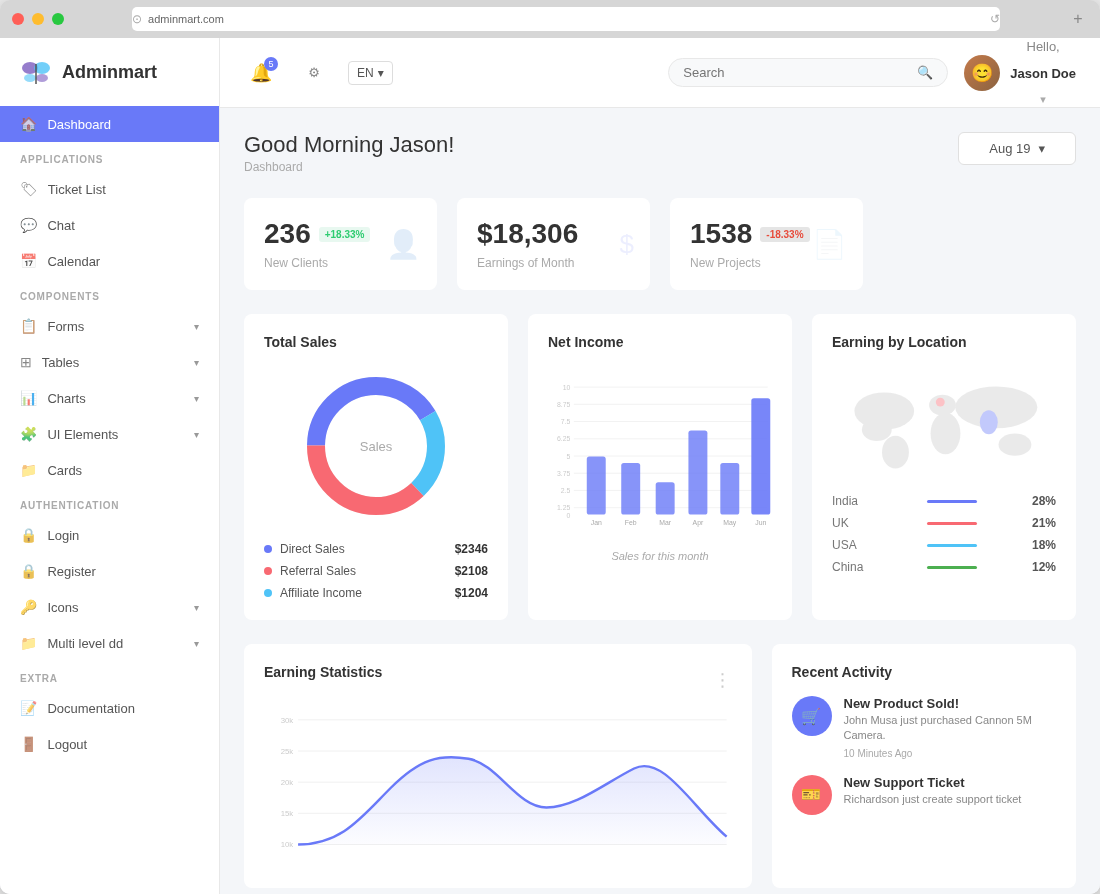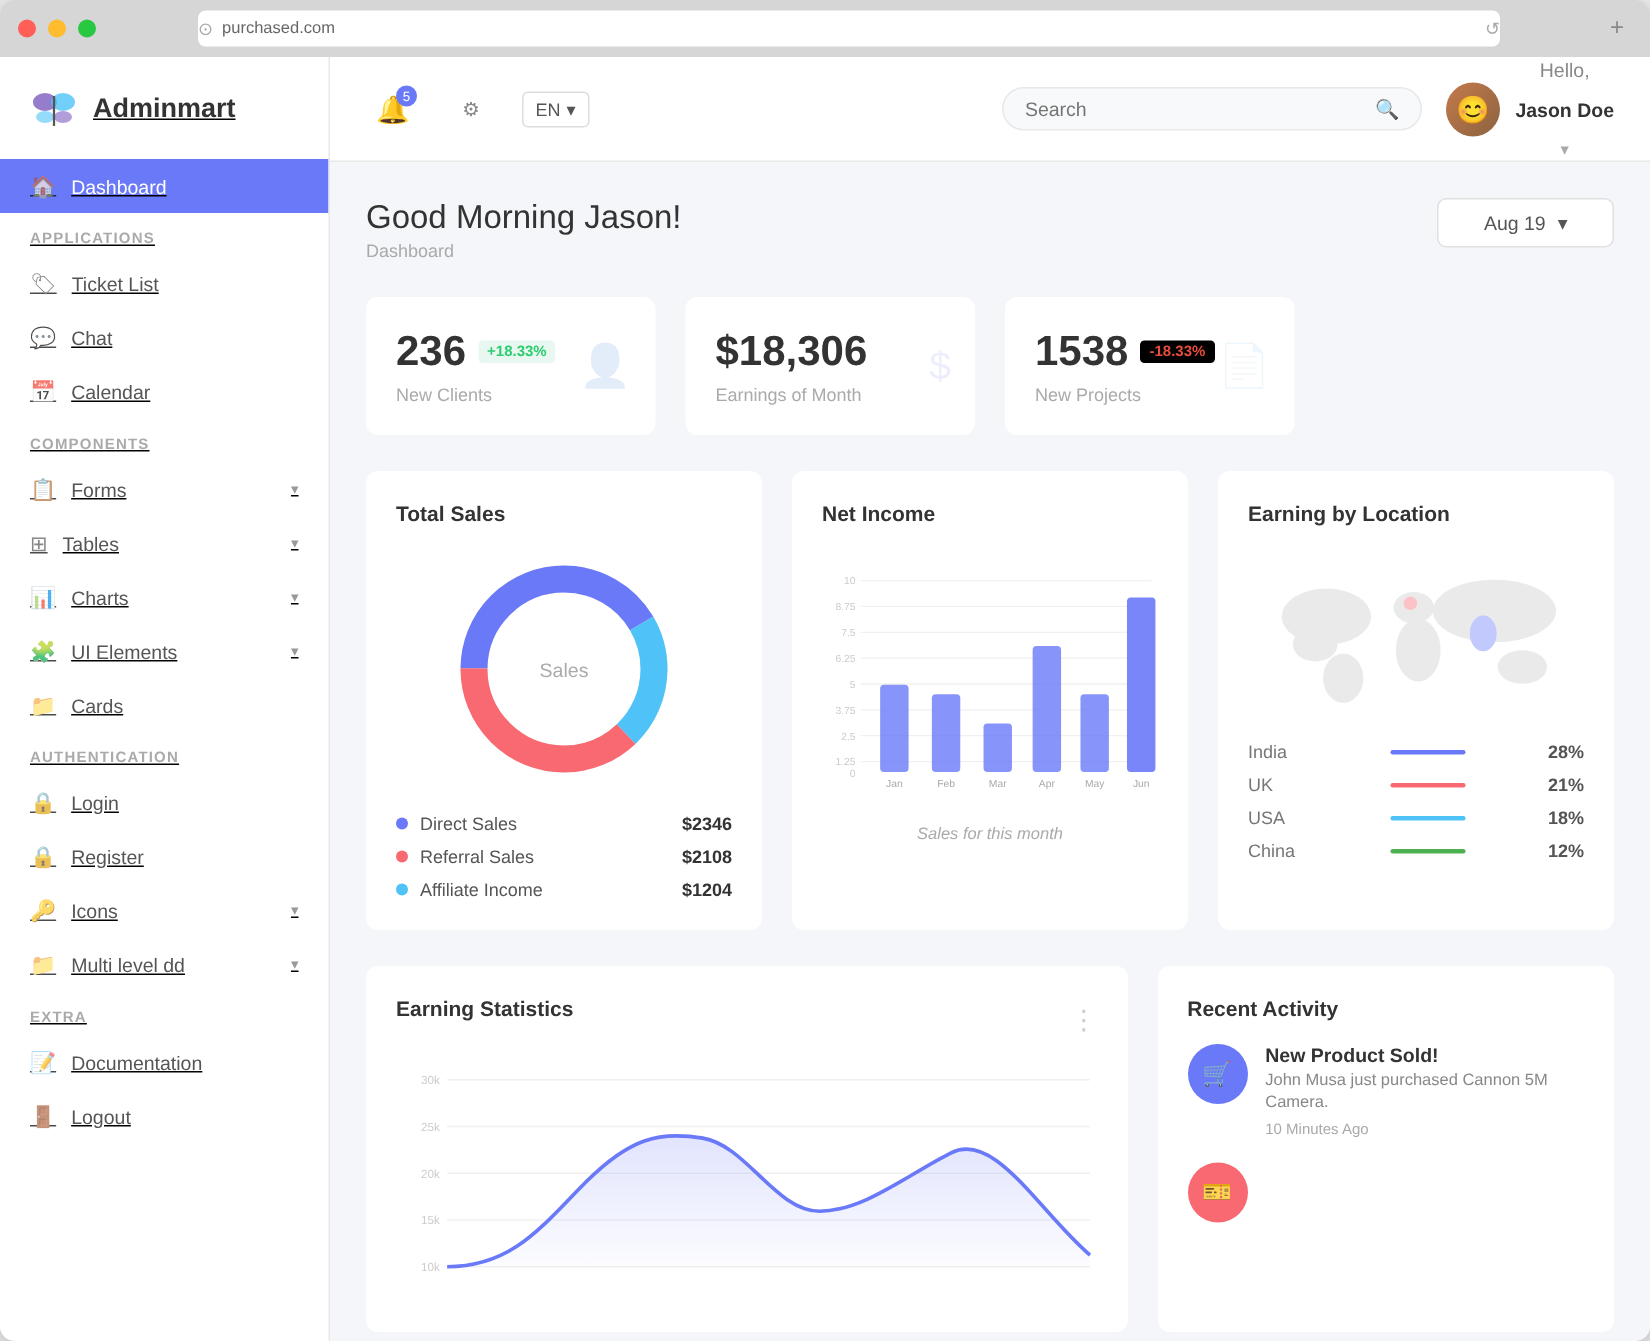--- a/index.html
+++ b/index.html
@@ -58,21 +58,20 @@
 
     
     .sidebar {
       width: 220px;
       background: #fff;
       display: flex;
       flex-direction: column;
       flex-shrink: 0;
       overflow-y: auto;
       border-right: 1px solid #e8e8e8;
-      text-decoration: underline;
     }
 
     .sidebar-logo {
       padding: 18px 20px;
       display: flex;
       align-items: center;
       gap: 10px;
     }
     .logo-icon {
       width: 32px;
@@ -229,21 +228,21 @@
     }
     .stat-value { font-size: 28px; font-weight: 700; color: #333; }
     .stat-label { font-size: 12px; color: #aaa; }
     .stat-badge {
       display: inline-flex; align-items: center;
       font-size: 10px; font-weight: 600;
       padding: 2px 6px; border-radius: 3px;
       margin-left: 8px;
     }
     .badge-green { background: #e8f8f0; color: #2ecc71; }
-    .badge-red { background: #000000; color: #e74c3c; }
+    .badge-red { background: #e5e5e5; color: #e74c3c; }
     .stat-icon {
       position: absolute; right: 16px; top: 50%;
       transform: translateY(-50%);
       font-size: 28px; opacity: 0.12;
       color: #6979f8;
     }
     .stat-value-row { display: flex; align-items: center; }
 
     
     .charts-row {
@@ -327,21 +326,21 @@
 <body>
 
 <div class="browser-chrome">
 
   <div class="browser-titlebar">
     <div class="browser-dot dot-red"></div>
     <div class="browser-dot dot-yellow"></div>
     <div class="browser-dot dot-green"></div>
     <div class="browser-addressbar">
       <span style="color:#aaa;font-size:12px;">⊙</span>
-      <span>purchased.com</span>
+      <span>adminmart.com</span>
       <span style="color:#aaa;font-size:12px;margin-left:auto;">↺</span>
     </div>
     <div class="browser-new-tab">+</div>
   </div>
 
   <div class="app-container">
 
     <div class="sidebar">
       <div class="sidebar-logo">
 
@@ -685,19 +684,23 @@
             <div class="activity-item">
               <div class="activity-icon" style="background:#6979f8;">🛒</div>
               <div class="activity-text">
                 <h4>New Product Sold!</h4>
                 <p>John Musa just purchased Cannon 5M Camera.</p>
                 <div class="activity-time">10 Minutes Ago</div>
               </div>
             </div>
             <div class="activity-item">
               <div class="activity-icon" style="background:#f86972;">🎫</div>
+              <div class="activity-text">
+                <h4>New Support Ticket</h4>
+                <p>Richardson just create support ticket</p>
+              </div>
             </div>
           </div>
         </div>
       </div>
     </div>
   </div>
 </div>
 
 </body></html>

